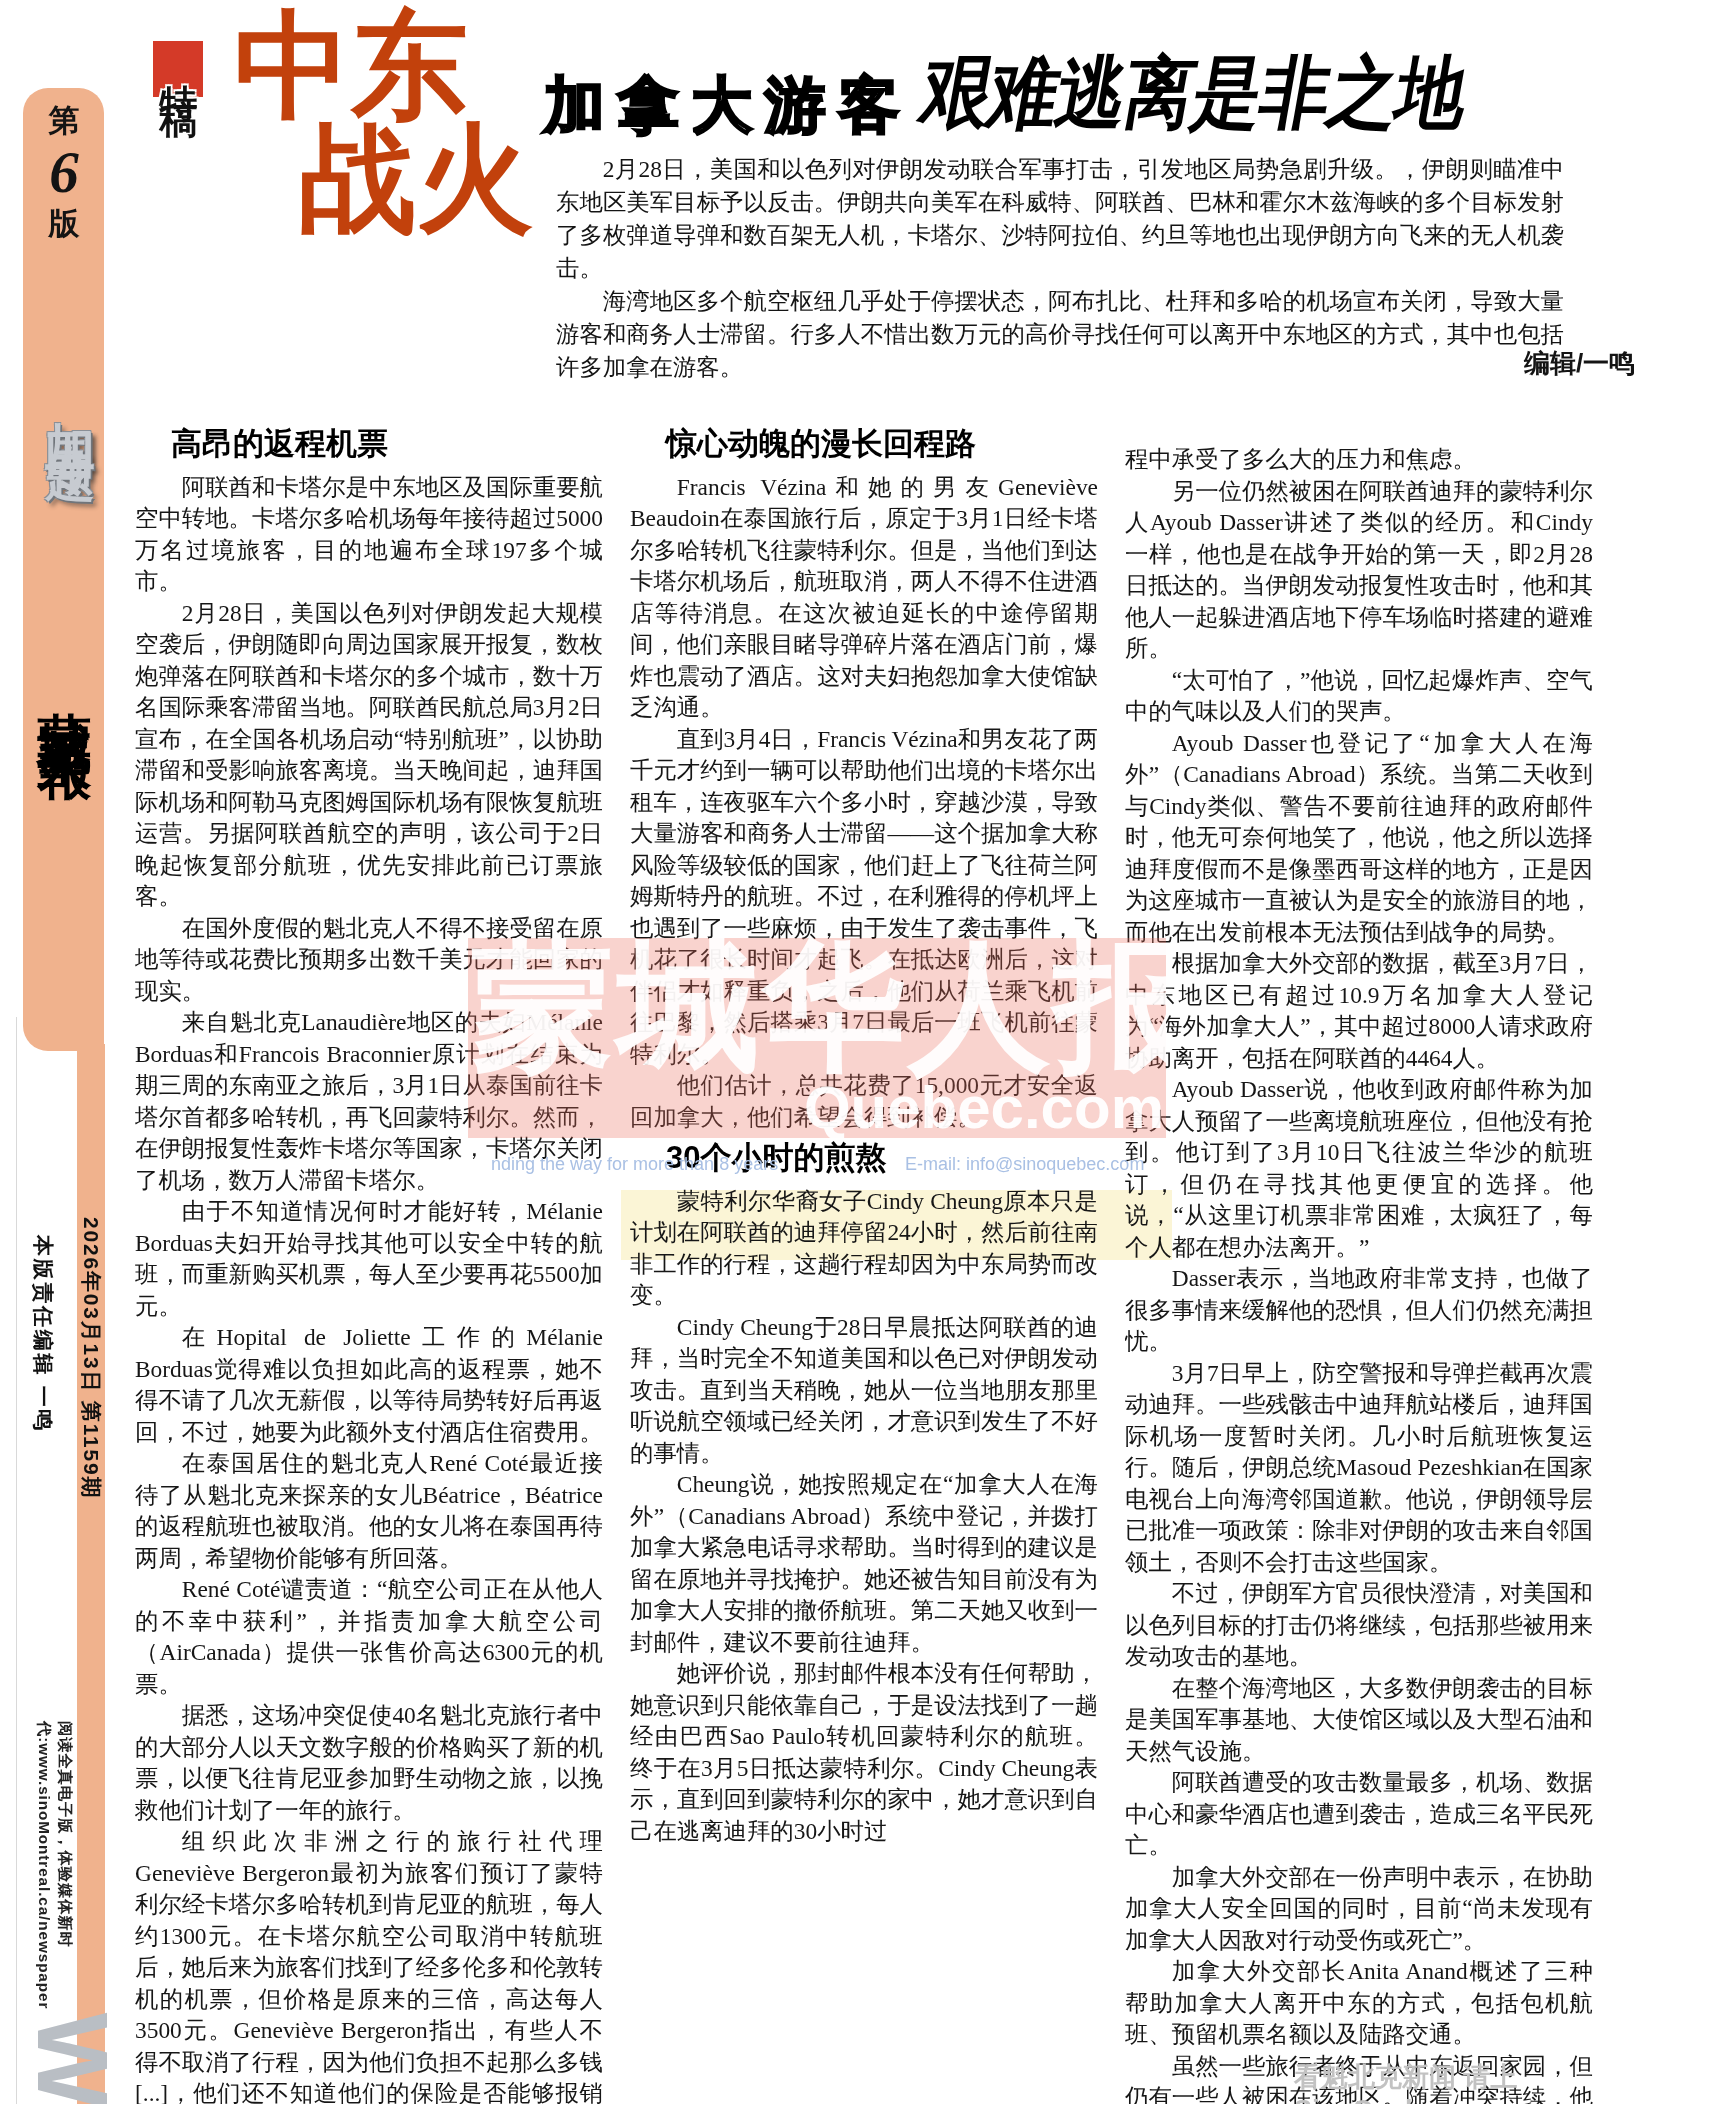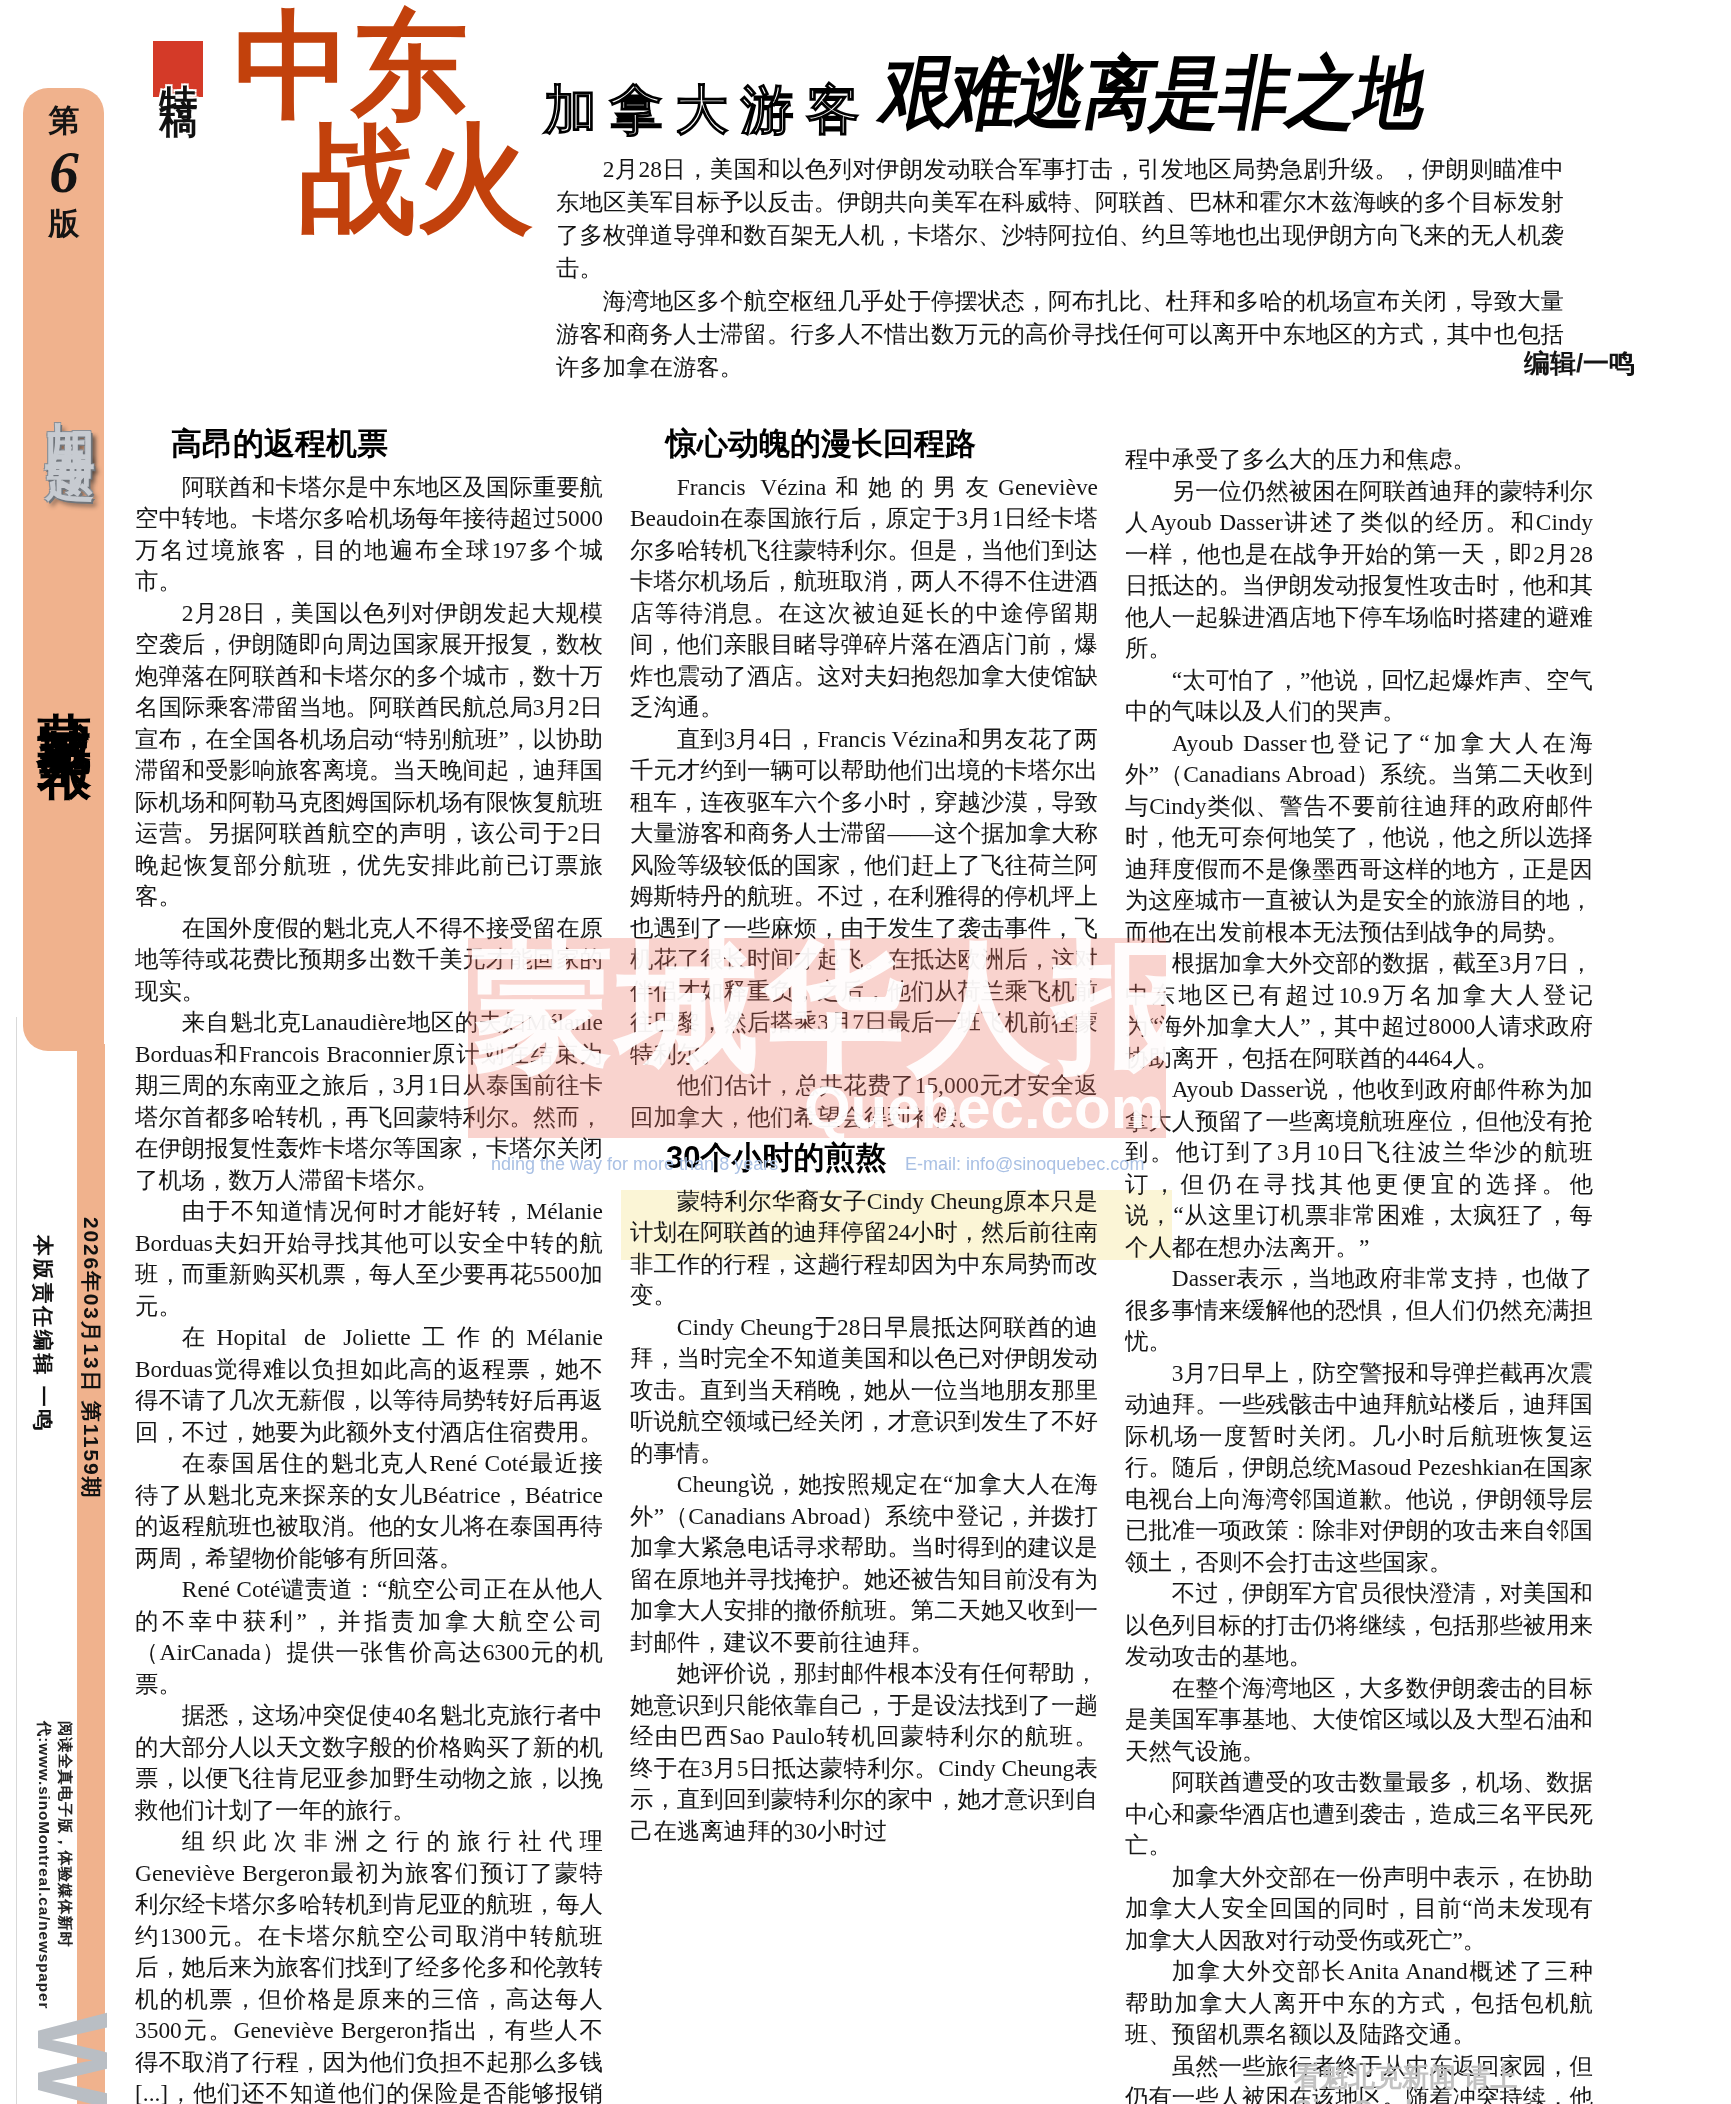--- a/index.html
+++ b/index.html
@@ -42,21 +42,21 @@
   
   .badge{position:absolute;left:153px;top:41px;width:50px;padding:12.6px 0 14.4px;background:#d43a28;z-index:4;
          display:flex;justify-content:center;}
   .badge span{writing-mode:vertical-rl;text-orientation:upright;font-size:38px;font-weight:900;
          font-family:"Liberation Serif",serif;color:#111;letter-spacing:14.4px;
          text-shadow:-1.8px -1.8px 0 #fff,1.8px -1.8px 0 #fff,-1.8px 1.8px 0 #fff,1.8px 1.8px 0 #fff;}
   .kicker{position:absolute;left:234px;top:9px;font-family:"Liberation Sans",sans-serif;
           font-weight:900;font-size:117px;line-height:113px;color:#c2410c;z-index:4;}
   .kicker .k2{display:block;margin-left:65px;}
   .headline{position:absolute;left:544px;top:41px;white-space:nowrap;z-index:4;}
-  .h-light{font-family:"Liberation Serif",serif;font-size:53px;font-weight:400;color:#fff;
+  .h-light{font-family:"Liberation Serif",serif;font-size:61px;font-weight:700;color:#fff;
            -webkit-text-stroke:2.7px #000;letter-spacing:12.6px;}
   .h-bold{display:inline-block;font-family:"Liberation Sans",sans-serif;font-size:79px;font-weight:900;
           color:#000;transform:skewX(-10deg) scaleX(.88);transform-origin:left bottom;letter-spacing:-1.8px;vertical-align:bottom;}
   .intro{position:absolute;left:556px;top:153px;width:1008px;font-size:23.4px;line-height:33px;z-index:2;}
   .intro p{margin:0;text-indent:2em;text-align:justify;}
   .byline{position:absolute;left:1458px;top:346px;width:243px;text-align:center;font-size:26px;
           font-weight:800;font-family:"Liberation Sans",sans-serif;z-index:4;}
 
   
   .columns{position:absolute;left:135px;top:419px;width:1458px;height:1692px;display:flex;gap:27px;z-index:2;}

